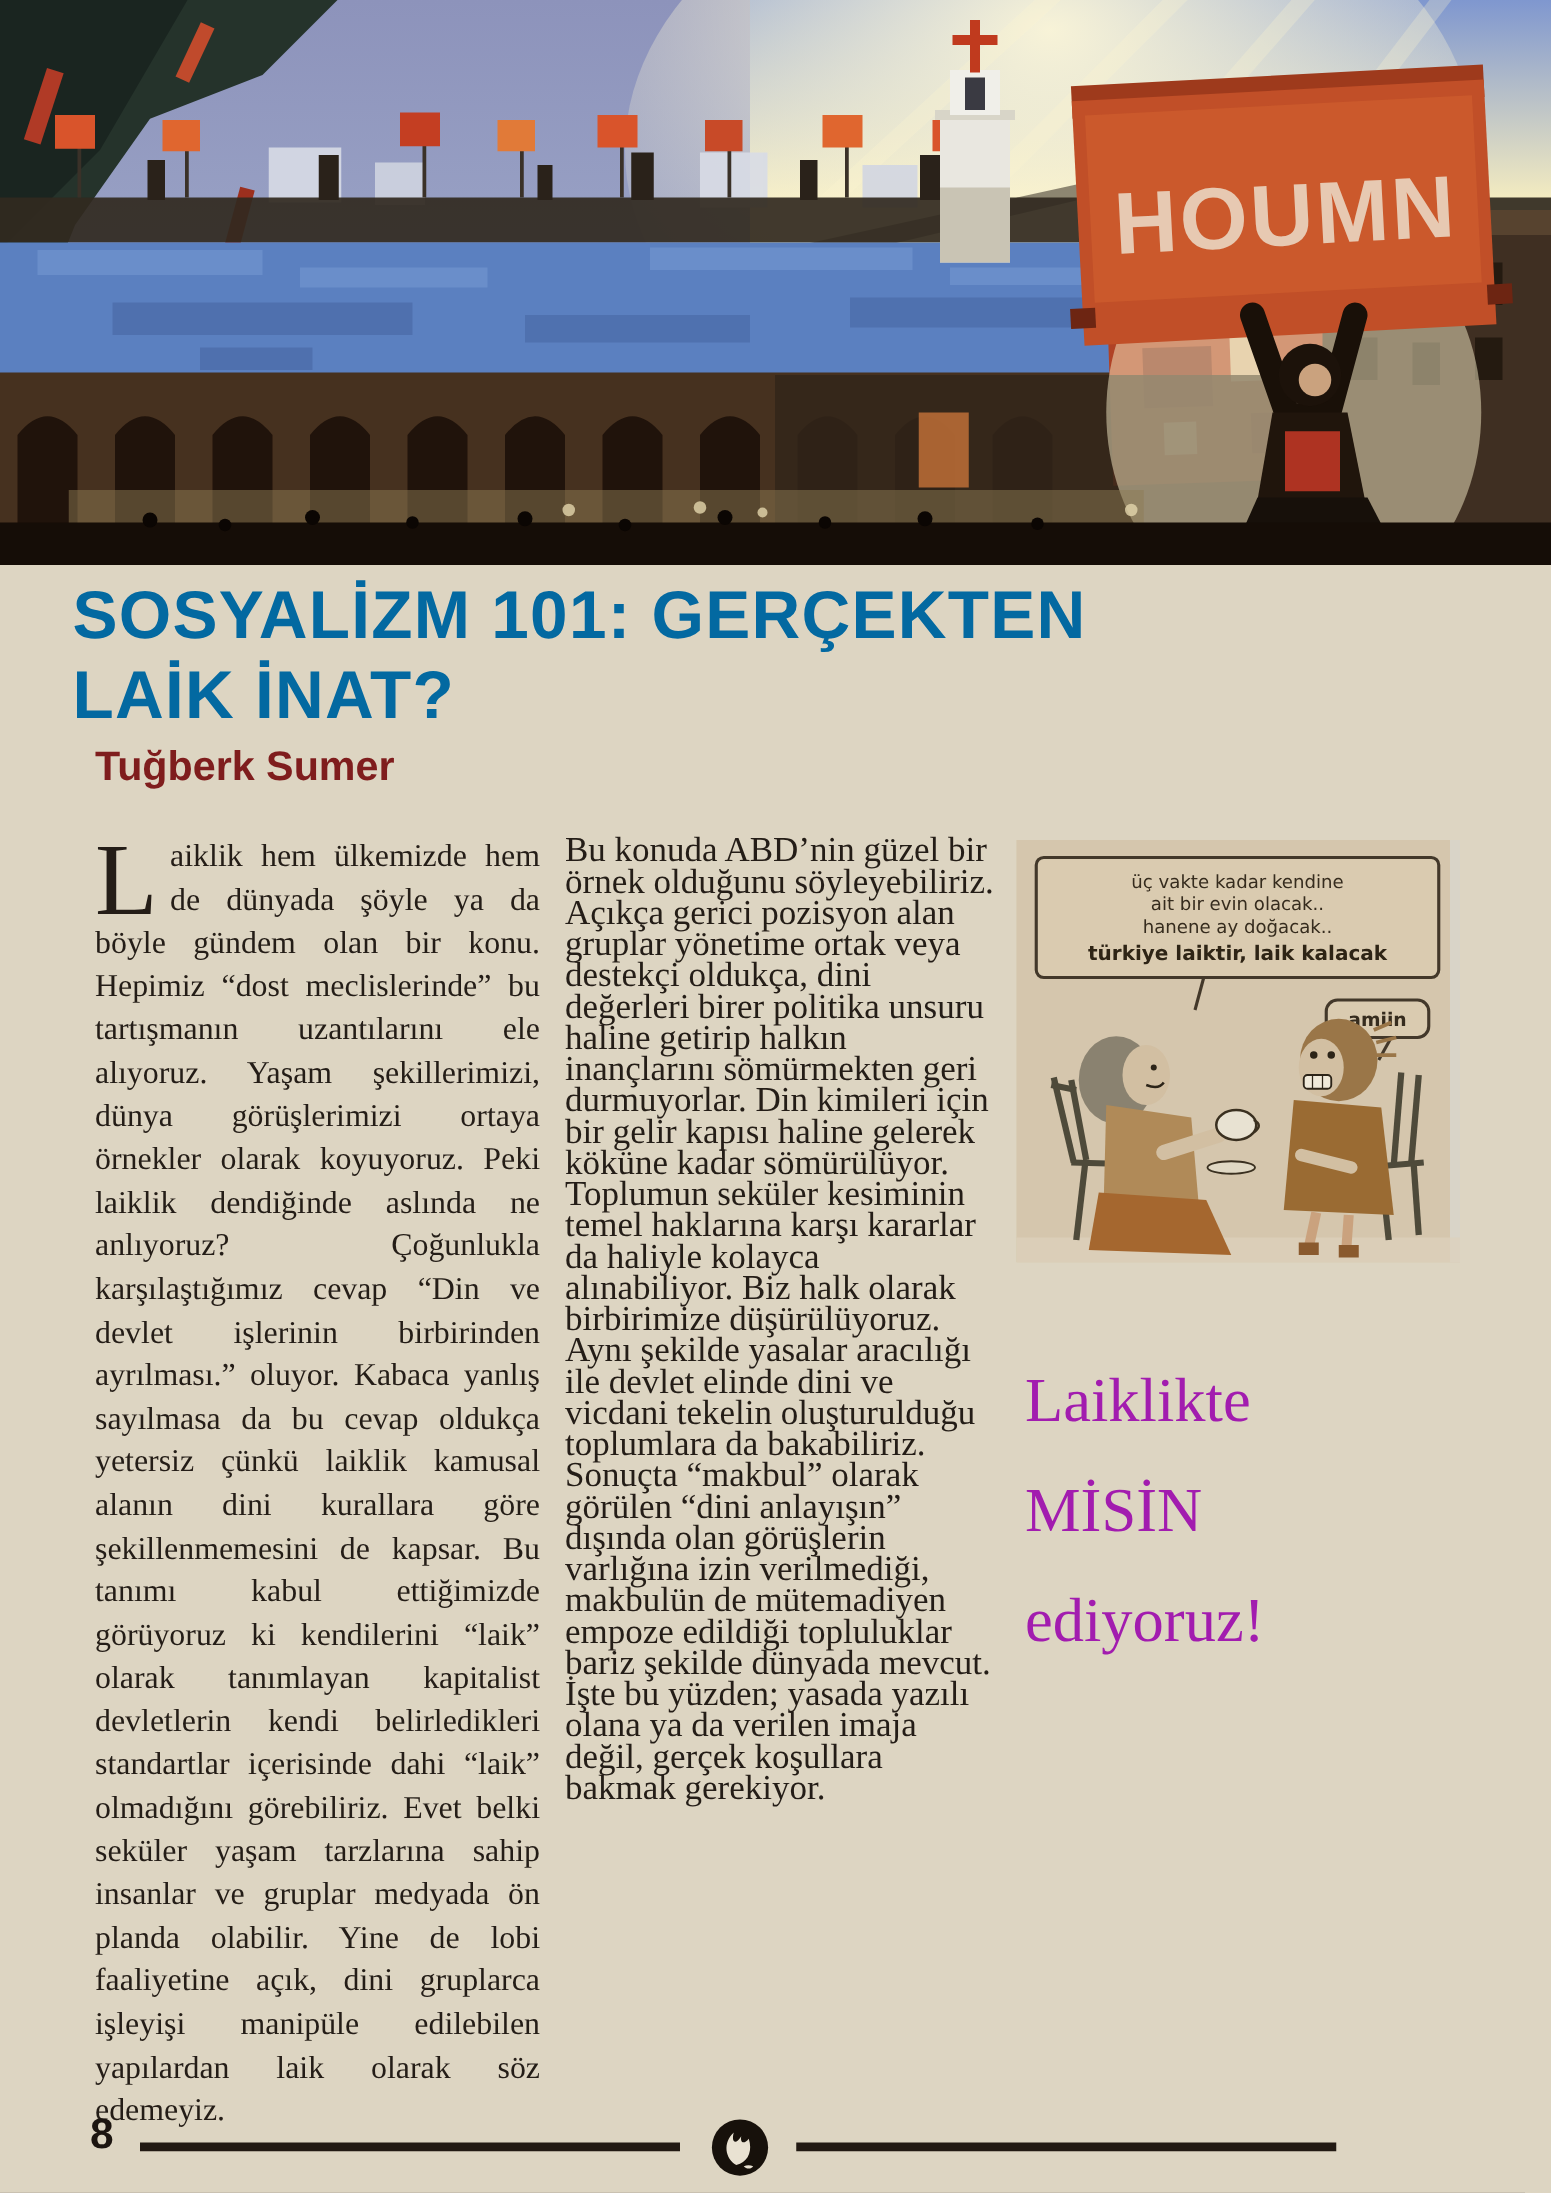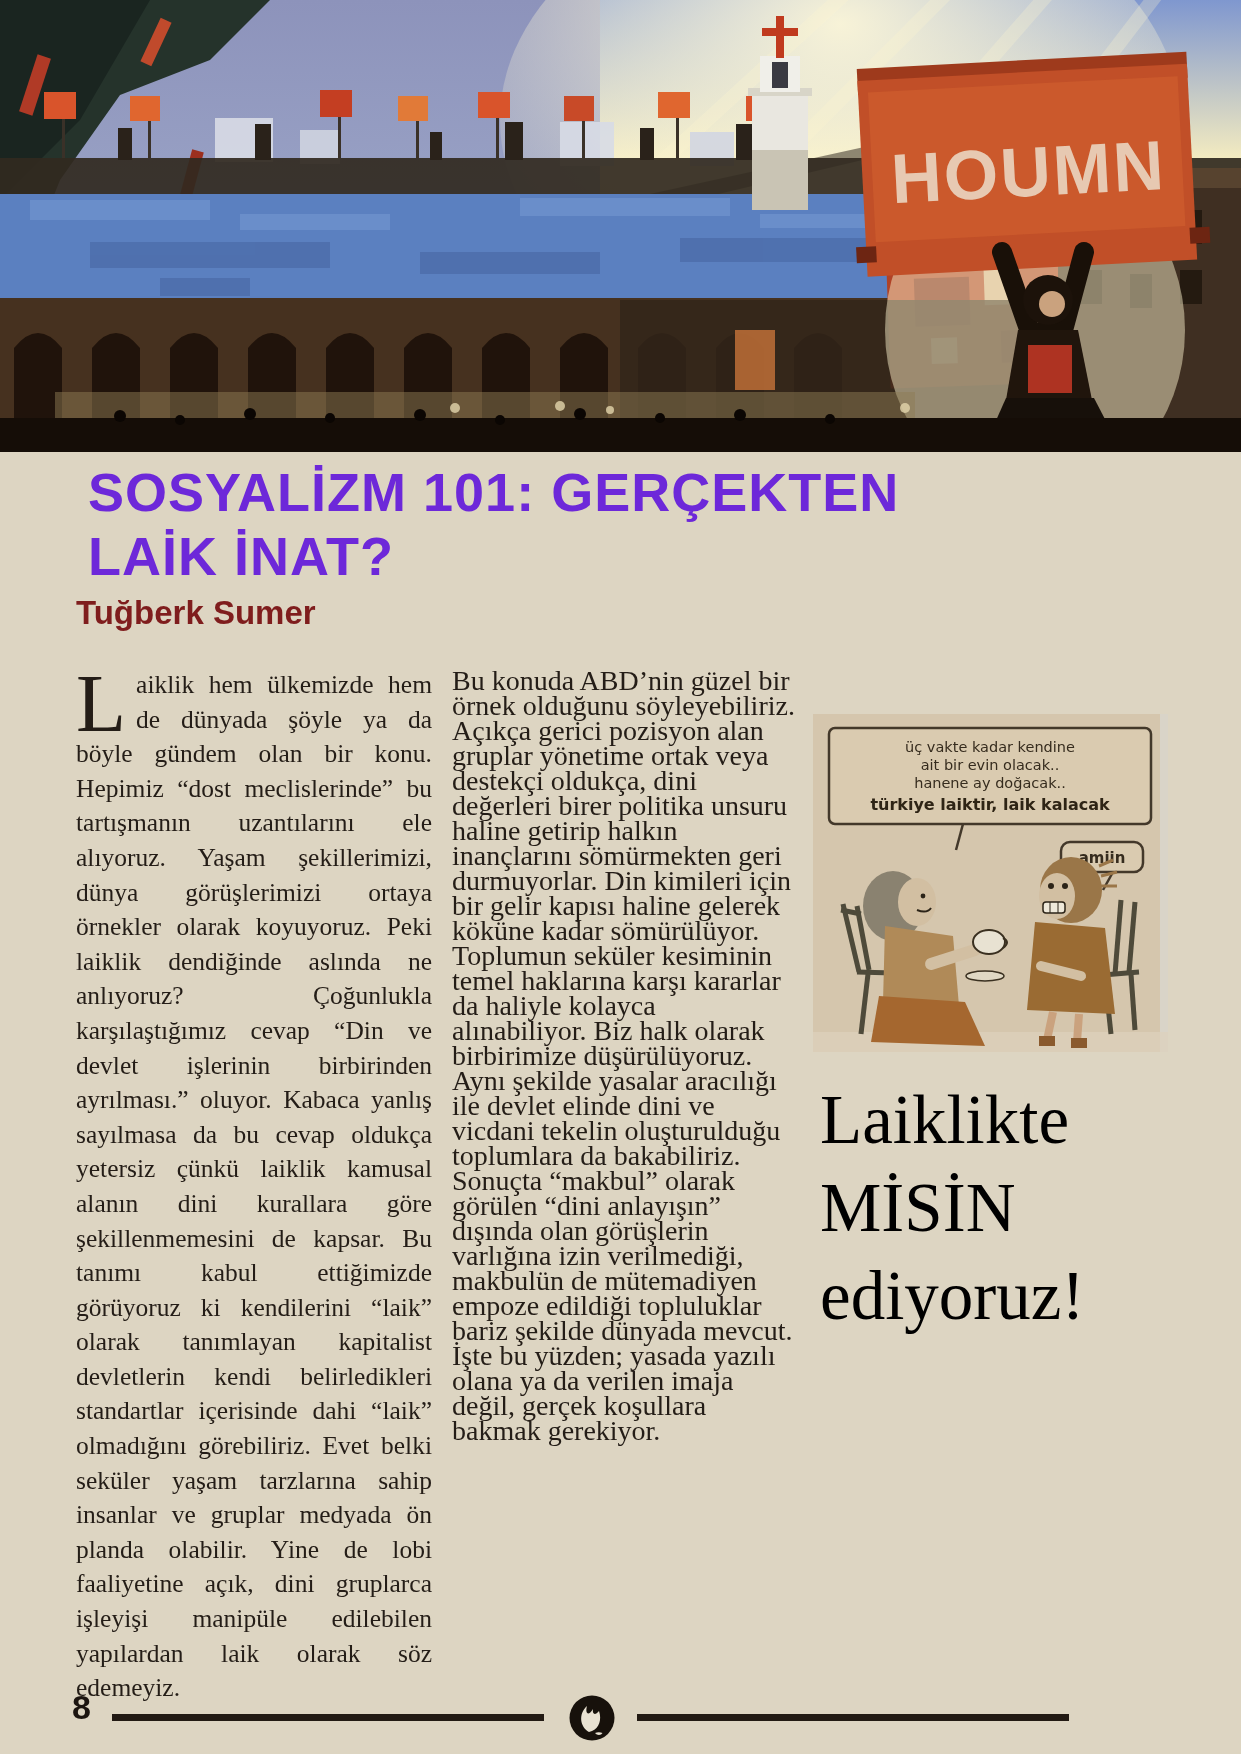--- a/index.html
+++ b/index.html
@@ -1,30 +1,30 @@
 <!DOCTYPE html>
 <html><head>
 <meta charset="utf-8">
 <style>
   html,body{margin:0;padding:0;background:#b9b2a4;}
   .page{position:relative;width:1241px;height:1754px;background:#ddd5c2;overflow:hidden;
         font-family:"Liberation Sans",sans-serif;}
   .hero{position:absolute;left:0;top:0;width:1241px;height:452px;}
   .hero svg{display:block;width:100%;height:100%;}
-  .title{position:absolute;left:88px;top:460px;color:#6d28d9;font-weight:800;
+  .title{position:absolute;left:58px;top:460px;color:#0369a1;font-weight:800;
          font-size:54px;line-height:64px;letter-spacing:1px;}
   .author{position:absolute;left:76px;top:594px;color:#7f1d1d;font-weight:700;font-size:33px;}
   .bodycol{position:absolute;top:668px;color:#241d17;font-family:"Liberation Serif",serif;}
   .col1{left:76px;width:356px;text-align:justify;font-size:25.5px;line-height:34.6px;}
   .col2{left:452px;width:344px;font-size:28px;line-height:25px;}
   .dropcap{float:left;font-size:82px;line-height:60px;padding:6px 10px 0 0;color:#241d17;}
-  .cartoon{position:absolute;left:813px;top:672px;width:355px;height:338px;margin-top:42px;}
+  .cartoon{position:absolute;left:813px;top:672px;width:355px;height:338px;}
   .cartoon svg{display:block;width:100%;height:100%;}
-  .pullquote{position:absolute;left:820px;top:1076px;width:390px;color:#000000;
-             font-family:"Liberation Serif",serif;font-size:69px;line-height:88px;}
+  .pullquote{position:absolute;left:820px;top:1076px;width:390px;color:#a21caf;
+             font-family:"Liberation Serif",serif;font-size:50px;line-height:88px;}
   .pagenum{position:absolute;left:72px;top:1688px;font-size:34px;font-weight:800;color:#1c1510;}
   .rule{position:absolute;top:1714px;height:7px;background:#221a13;}
   .rule-left{left:112px;width:432px;}
   .rule-right{left:637px;width:432px;}
   .logo{position:absolute;left:568px;top:1694px;width:48px;height:48px;}
 </style>
 </head>
 <body>
 
 <div class="page">

